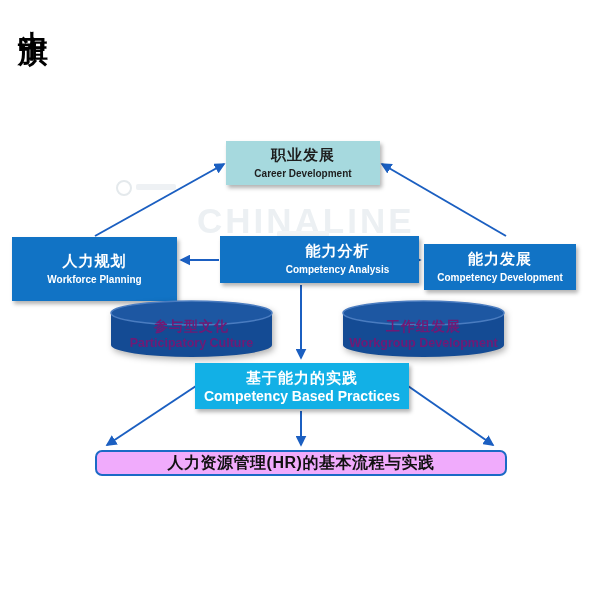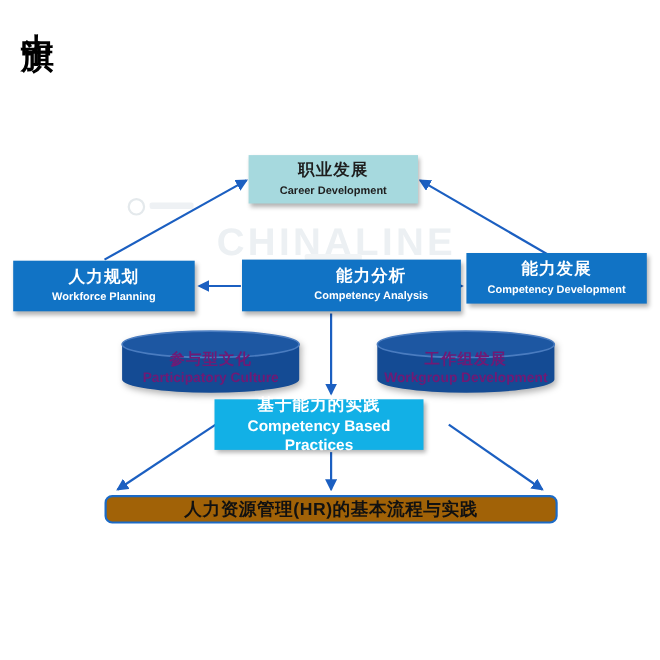--- a/index.html
+++ b/index.html
@@ -30,39 +30,39 @@
     position:absolute;display:flex;flex-direction:column;align-items:center;justify-content:center;
     text-align:center;font-weight:700;z-index:3;
     box-shadow:2px 3px 4px rgba(0,0,0,0.30);
   }
   .box .zh{font-size:15px;line-height:20px;letter-spacing:1px;}
   .box .en{font-size:10px;line-height:17px;}
   .blue{background:#1173c5;color:#ffffff;}
   .teal{background:#a6d9de;color:#1e1e1e;align-items:center;}
   .cyanbox{background:#12b0e6;color:#ffffff;}
   .box-career{left:226px;top:141px;width:154px;height:44px;}
-  .box-workforce{left:12px;top:237px;width:165px;height:46px;}
+  .box-workforce{left:12px;top:237px;width:165px;height:64px;}
   .box-analysis{left:220px;top:236px;width:163px;height:47px;padding-left:36px;}
-  .box-development{left:424px;top:230px;width:164px;height:46px;}
-  .box-practices{left:195px;top:363px;width:190px;height:46px;}
+  .box-development{left:424px;top:244px;width:152px;height:46px;}
+  .box-practices{left:195px;top:363px;width:214px;height:46px;}
   .box-practices .en{font-size:14px;}
   
   .cylinder{position:absolute;width:163px;height:58px;z-index:3;filter:drop-shadow(2px 3px 3px rgba(0,0,0,0.30));}
   .cyl-left{left:110px;top:300px;}
   .cyl-right{left:331px;top:300px;margin-left:11px;}
   .cylinder svg{position:absolute;left:0;top:0;}
   .cyl-text{
     position:absolute;left:0;right:0;top:17px;text-align:center;color:#701a75;font-weight:700;
   }
   .cyl-text .zh{font-size:14px;line-height:18px;letter-spacing:1px;display:block;}
   .cyl-text .en{font-size:12.5px;line-height:16px;display:block;}
   
   .bottombox{
     position:absolute;left:95px;top:450px;width:412px;height:26px;box-sizing:border-box;
-    background:#a16207;border:2px solid #1b6ac6;border-radius:7px;z-index:3;
+    background:#f0abfc;border:2px solid #1b6ac6;border-radius:7px;z-index:3;
     display:flex;align-items:center;justify-content:center;
     font-weight:700;font-size:16px;color:#111111;letter-spacing:0.5px;
   }
 </style>
 </head>
 <body>
 
 <div class="canvas">
 
   <div class="logo">中旗</div>

